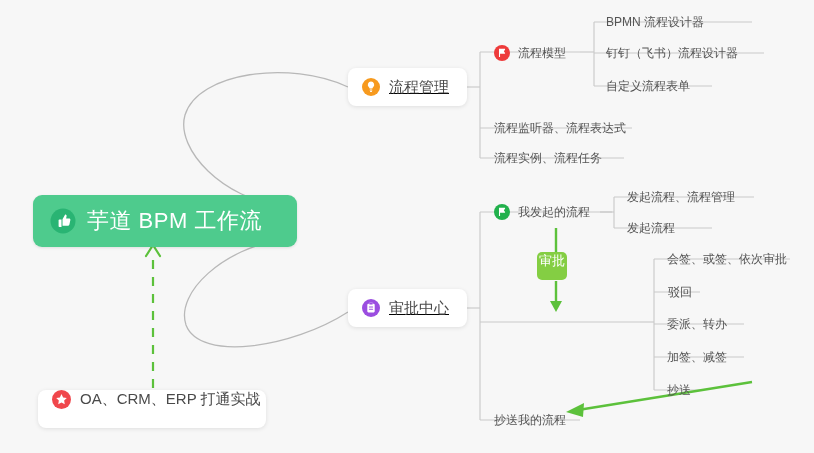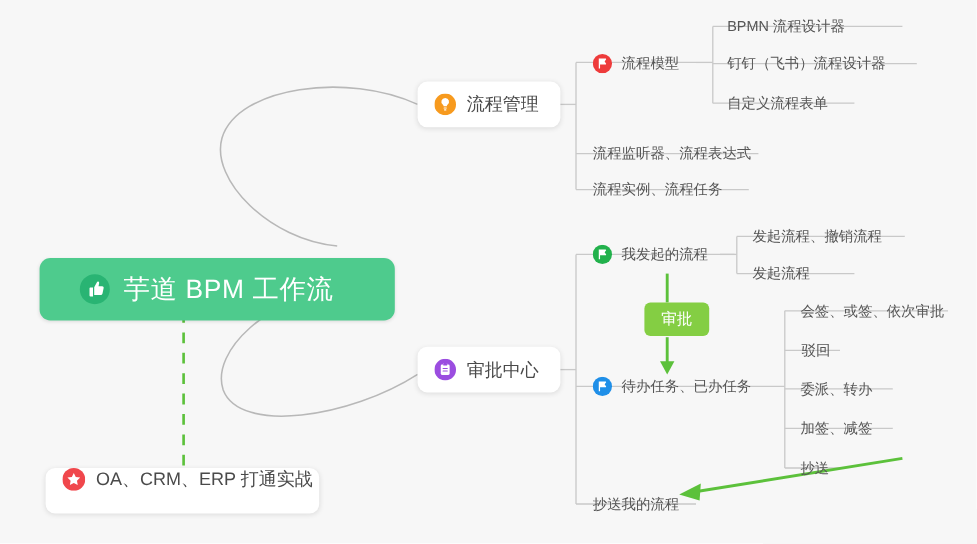--- a/index.html
+++ b/index.html
@@ -21,50 +21,50 @@
     width: 814px;
     height: 453px;
     pointer-events: none;
   }
 
   
   .root-node {
     position: absolute;
     left: 33px;
     top: 195px;
-    width: 296px;
+    width: 264px;
     height: 52px;
     background: #4ECB8D;
     border-radius: 9px;
     box-shadow: 0 1px 3px rgba(0,0,0,0.10);
     display: flex;
     align-items: center;
-    padding-left: 33px;
+    padding-left: 17px;
     box-sizing: border-box;
-    margin-top: 20px;
   }
   .root-label {
     color: #ffffff;
     font-size: 22px;
     letter-spacing: 0.5px;
     margin-left: 11px;
     white-space: nowrap;
   }
 
   
   .branch-node {
     position: absolute;
     background: #ffffff;
     border-radius: 8px;
     box-shadow: 0 1px 4px rgba(0,0,0,0.10);
     display: flex;
     align-items: center;
     padding: 0 18px 0 14px;
     height: 38px;
     box-sizing: border-box;
+    text-decoration: underline;
   }
   .branch-label {
     color: #4a4a4a;
     font-size: 15px;
     margin-left: 9px;
     white-space: nowrap;
   }
 
   
   .leaf {
@@ -105,26 +105,25 @@
     font-size: 15px;
     margin-left: 9px;
     white-space: nowrap;
   }
 
   
   .badge {
     position: absolute;
     left: 537px;
     top: 252px;
-    width: 54px;
+    width: 30px;
     height: 28px;
     background: #84CE43;
     border-radius: 5px;
     display: flex;
-    align-items: center;
     justify-content: center;
     color: #ffffff;
     font-size: 13px;
   }
 
   
   .icon {
     display: inline-block;
     flex: 0 0 auto;
     line-height: 0;
@@ -260,36 +259,27 @@
   <div class="leaf with-icon" style="left:492px; top:197px;">
     <span class="icon">
       <svg width="16" height="16" viewBox="0 0 18 18">
         <circle cx="9" cy="9" r="9" fill="#22B14C"></circle>
         <path d="M5.6 4.6v9h1.2V9.9h5.1c.5 0 .78-.56.48-.95L11.1 7.1l1.28-1.85c.3-.4.02-.95-.48-.95H5.6z" fill="#ffffff"></path>
       </svg>
     </span>
     <span class="leaf-text">我发起的流程</span>
   </div>
 
-  <div class="leaf with-icon" style="left:492px; top:307px;">
-    <span class="icon">
-      <svg width="16" height="16" viewBox="0 0 18 18">
-        <circle cx="9" cy="9" r="9" fill="#1F8FE8"></circle>
-        <path d="M5.6 4.6v9h1.2V9.9h5.1c.5 0 .78-.56.48-.95L11.1 7.1l1.28-1.85c.3-.4.02-.95-.48-.95H5.6z" fill="#ffffff"></path>
-      </svg>
-    </span>
-    <span class="leaf-text">待办任务、已办任务</span>
-  </div>
 
   <div class="leaf" style="left:492px; top:405px;">
     <span class="leaf-text">抄送我的流程</span>
   </div>
 
   <div class="leaf" style="left:625px; top:182px;">
-    <span class="leaf-text">发起流程、撤销流程</span>
+    <span class="leaf-text">发起流程、流程管理</span>
   </div>
 
   <div class="leaf" style="left:625px; top:213px;">
     <span class="leaf-text">发起流程</span>
   </div>
 
   <div class="leaf" style="left:665px; top:244px;">
     <span class="leaf-text">会签、或签、依次审批</span>
   </div>
 

